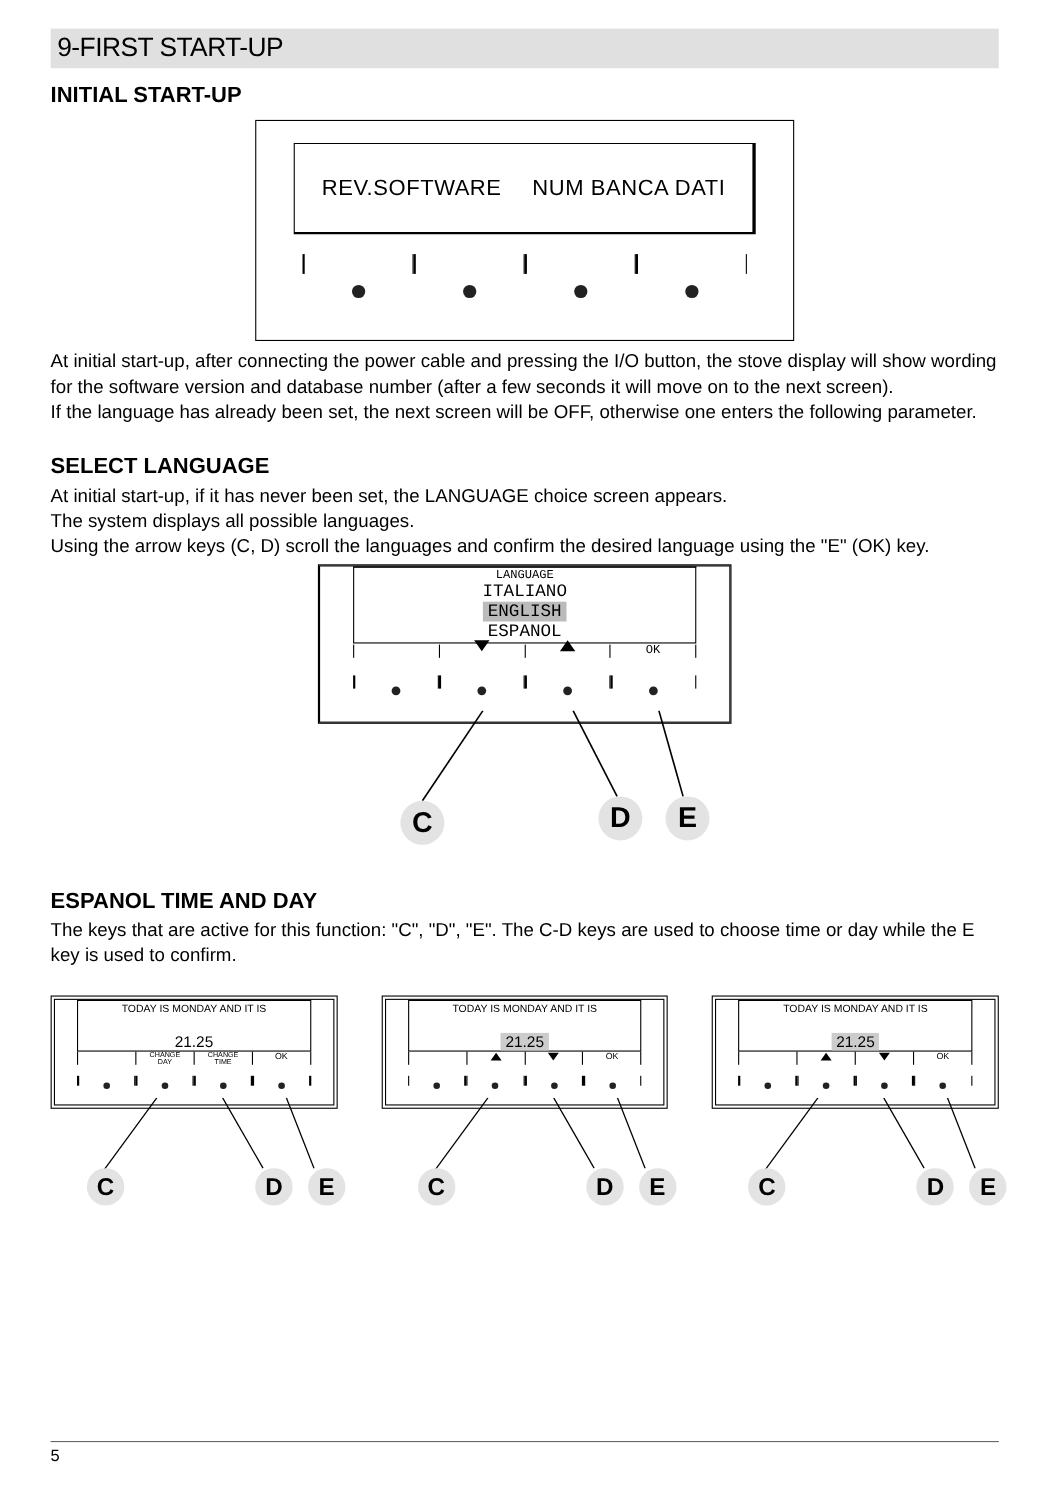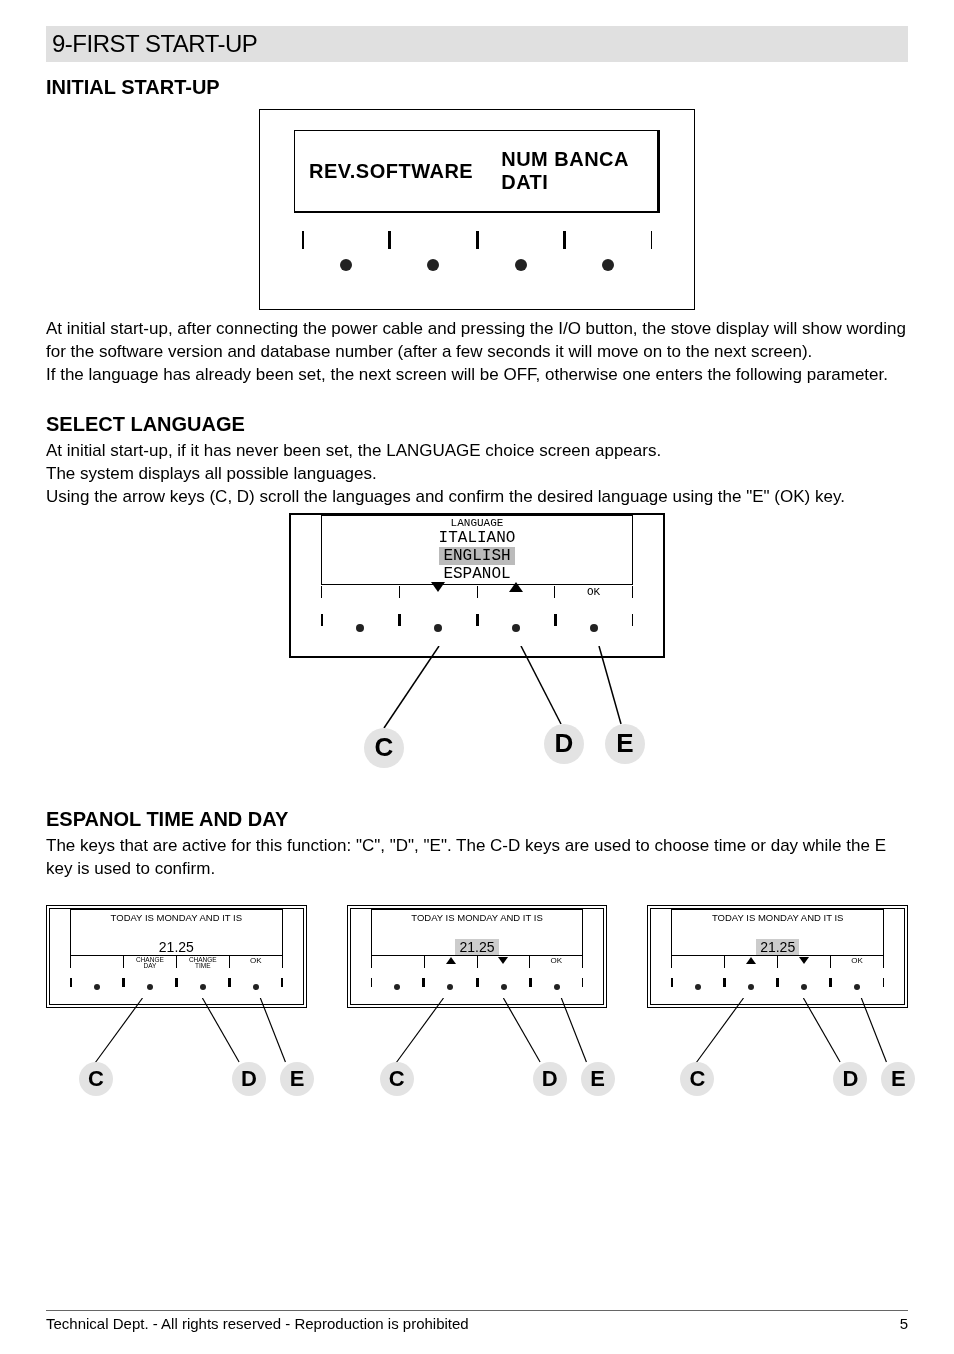--- a/index.html
+++ b/index.html
@@ -33,24 +33,23 @@
     font-size:17px;
     line-height:1.35;
     margin:8px 0 0 0;
     font-family: Arial, Helvetica, sans-serif;
   }
   .condensed { font-stretch: condensed }
 
   
   .fig1-wrap { display:flex; justify-content:center; margin: 8px 0 8px 0;}
   .fig1 {
-    width:436px;
+    width:490px;
     border:1.5px solid #000;
     box-sizing:border-box;
-    font-weight:bold;
   }
   .fig1 .screen {
     margin:20px 34px 18px 34px;
     border:1.5px solid #000;
     border-right:3px solid #000;
     border-bottom:2px solid #000;
     height:80px;
     display:flex;
     align-items:center;
     justify-content:center;
@@ -474,15 +473,14 @@
       </svg>
       <div class="keycircle" style="left:33px; top:54px">C</div>
       <div class="keycircle" style="left:186px; top:54px">D</div>
       <div class="keycircle" style="left:234px; top:54px">E</div>
     </div>
   </div>
 
 </div>
 
 <div class="footer">
-  <span>Technical Dept. - All rights reserved - Reproduction is prohibited</span>
   <span>5</span>
 </div>
 
 </body></html>

